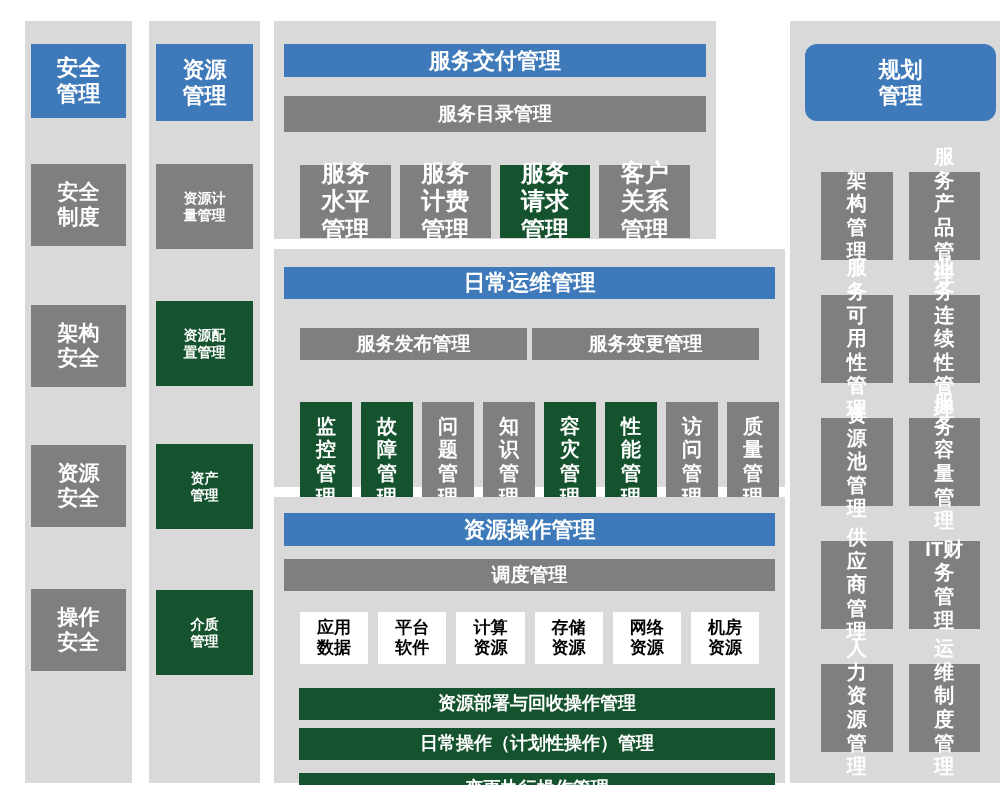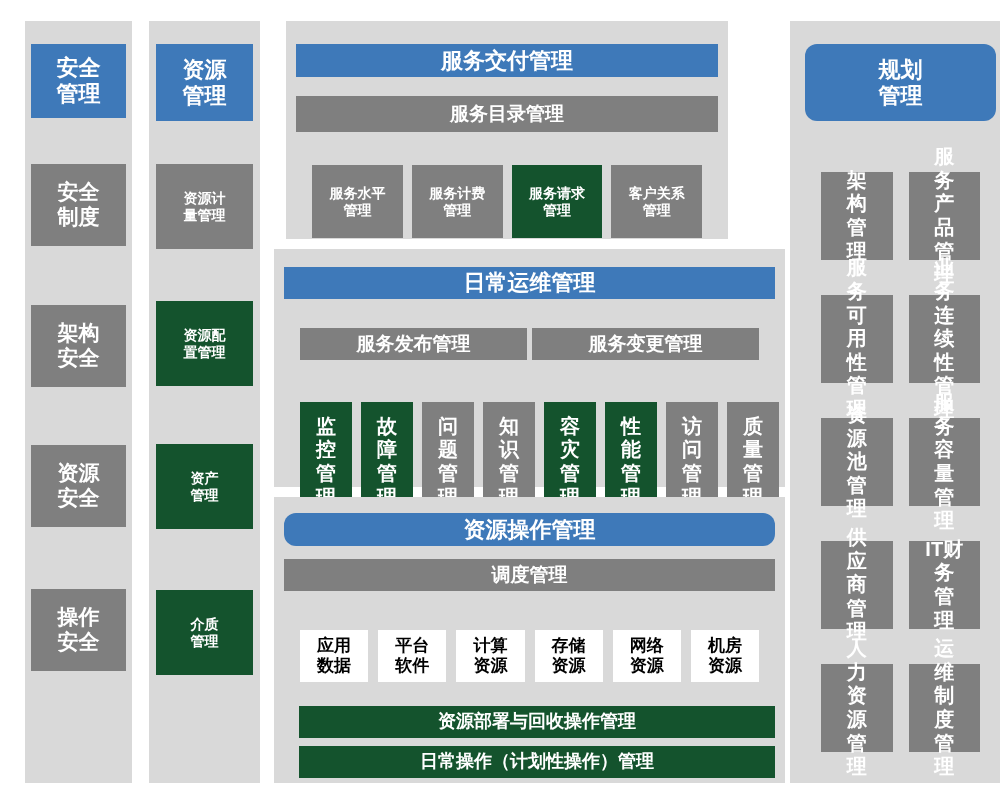--- a/index.html
+++ b/index.html
@@ -33,39 +33,39 @@
   
   #col-resource { left: 133px; top: 5px; width: 111px; height: 762px; padding: 23px 7px 0; }
   #col-resource .title { height: 77px; font-size: 22px; }
   #col-resource .item  { height: 85px; font-size: 14px; }
   #col-resource div:nth-of-type(2) { margin-top: 43px; }
   #col-resource div:nth-of-type(3) { margin-top: 52px; }
   #col-resource div:nth-of-type(4) { margin-top: 58px; }
   #col-resource div:nth-of-type(5) { margin-top: 61px; }
 
   
-  #panel-delivery { left: 270px; top: 5px; width: 442px; height: 218px; padding: 23px 10px 0; }
+  #panel-delivery { left: 258px; top: 5px; width: 442px; height: 218px; padding: 23px 10px 0; }
   #panel-delivery .hdr { height: 33px; font-size: 22px; }
   #panel-delivery .bar { height: 36px; font-size: 19px; margin-top: 19px; }
   #panel-delivery .row { display: flex; gap: 9px; margin-top: 17px; }
-  #panel-delivery .row .box { flex: 1; height: 73px; font-size: 14px; }
+  #panel-delivery .row .box { flex: 1; height: 73px; font-size: 24px; }
 
   
   #panel-ops { left: 258px; top: 233px; width: 511px; height: 238px; padding: 18px 10px 0; }
   #panel-ops .hdr { height: 22px; font-size: 22px; }
   #panel-ops .bars { display: flex; gap: 5px; margin-top: 13px; }
   #panel-ops .bars .box { flex: 1; height: 32px; font-size: 19px; }
   #panel-ops .vrow { display: flex; gap: 9px; margin-top: 10px; }
   #panel-ops .vrow .box { flex: 1; height: 120px; font-size: 20px; }
 
   
   #panel-resource-ops { left: 258px; top: 481px; width: 511px; height: 286px; padding: 16px 10px 0; }
-  #panel-resource-ops .hdr { height: 33px; font-size: 22px; border-radius: 12px; }
+  #panel-resource-ops .hdr { height: 33px; font-size: 22px; }
   #panel-resource-ops .bar { height: 32px; font-size: 19px; margin-top: 13px; }
-  #panel-resource-ops .rrow { display: flex; gap: 10px; margin-top: 23px; }
+  #panel-resource-ops .rrow { display: flex; gap: 10px; margin-top: 5px; }
   #panel-resource-ops .rrow .box { flex: 1; height: 52px; font-size: 17px; }
   #panel-resource-ops .obar { height: 27px; font-size: 18px; margin-top: 8px; margin-left: 15px; }
   #panel-resource-ops .obar-last { margin-top: 13px; }
 
   
   #col-planning { left: 774px; top: 5px; width: 221px; height: 762px; padding: 23px 15px 0; }
   #col-planning .title { height: 77px; font-size: 22px; border-radius: 12px; }
   #col-planning .grid {
     display: grid; grid-template-columns: 1fr 1fr;
     column-gap: 16px; row-gap: 35px; margin-top: 35px;

